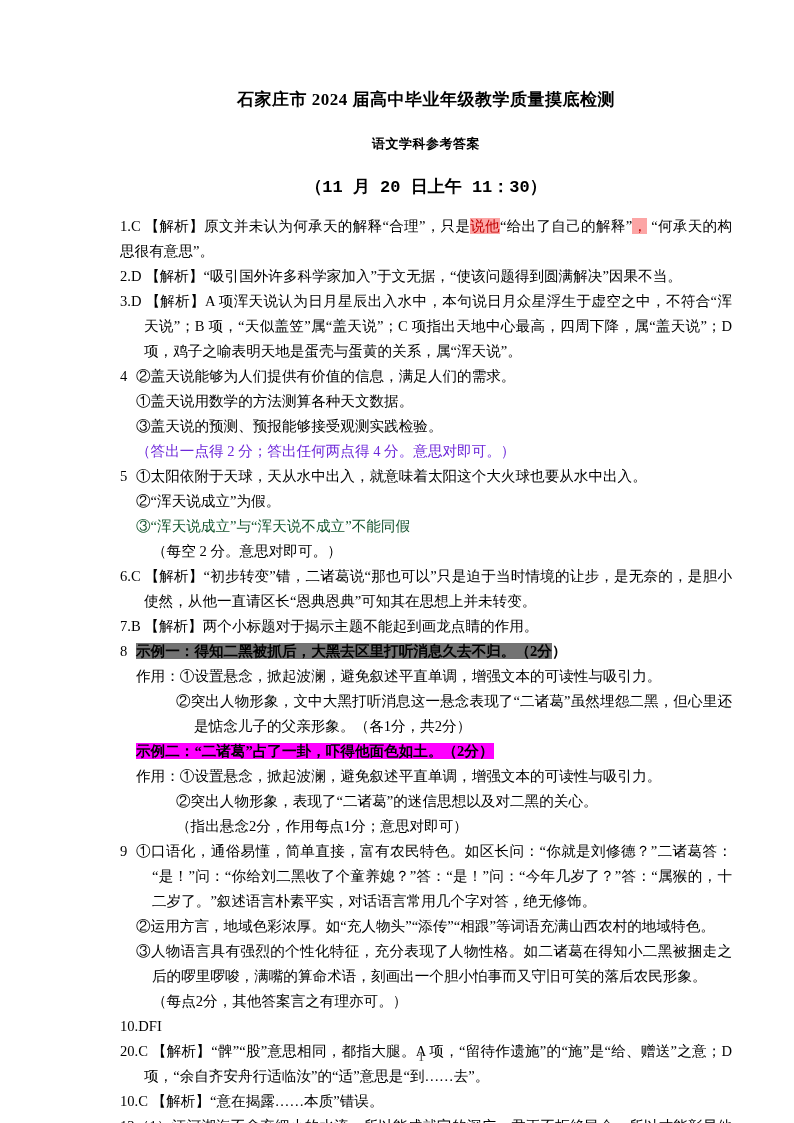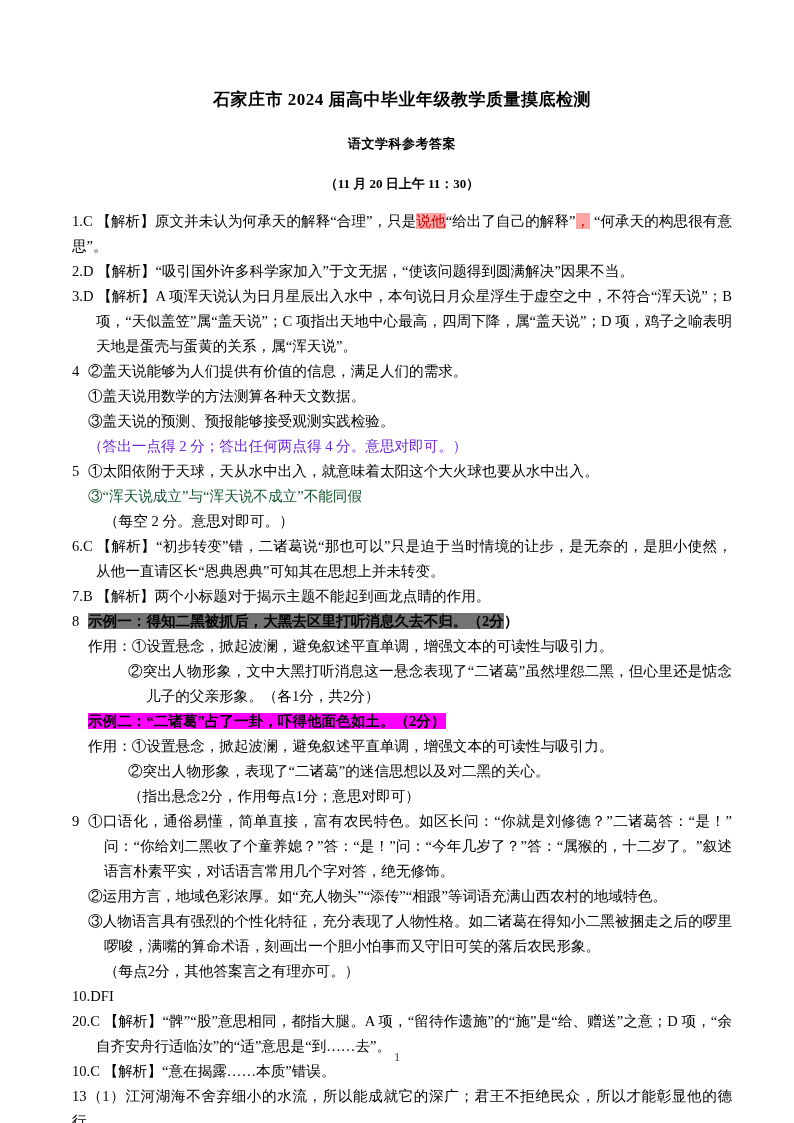--- a/index.html
+++ b/index.html
@@ -7,25 +7,26 @@
   body {
     width: 794px; height: 1123px;
     position: relative;
     font-family: "Liberation Serif", "DejaVu Serif", serif;
     color: #000;
     overflow: hidden;
   }
   .page {
     position: absolute; inset: 0;
     padding: 88px 62px 17px 72px;
+    margin-left: 48px;
   }
   .titles { text-align: center; font-weight: bold; }
   .title-main   { font-size: 17px;   margin-bottom: 24px; letter-spacing: .5px; }
   .title-sub    { font-size: 13px;   margin-bottom: 22px; letter-spacing: .5px; }
-  .title-time   { font-size: 13px; margin-bottom: 16px; }
+  .title-time   { font-size: 17px; margin-bottom: 16px; font-family: Liberation Mono, monospace; }
   .content { font-size: 14.6px; line-height: 25px; text-align: justify; }
   .item { margin: 0; }
   .hang24 { padding-left: 24px; text-indent: -24px; }
   .flexi { display: flex; }
   .qnum { flex: 0 0 16px; }
   .qbody { flex: 1 1 auto; }
   .hang16 { padding-left: 16px; text-indent: -16px; }
   .ml16 { margin-left: 16px; }
   .ml40 { margin-left: 40px; }
   .sub2 { margin-left: 40px; padding-left: 18px; text-indent: -18px; }
@@ -67,20 +68,21 @@
         <div>①盖天说用数学的方法测算各种天文数据。</div>
         <div>③盖天说的预测、预报能够接受观测实践检验。</div>
         <div class="score-red">（答出一点得 2 分；答出任何两点得 4 分。意思对即可。）</div>
       </div>
     </div>
 
     <div class="item flexi">
       <span class="qnum">5</span>
       <div class="qbody">
         <div>①太阳依附于天球，天从水中出入，就意味着太阳这个大火球也要从水中出入。</div>
+        <div>②“浑天说成立”为假。</div>
         <div class="blue-kai">③“浑天说成立”与“浑天说不成立”不能同假</div>
         <div class="ml16">（每空 2 分。意思对即可。）</div>
       </div>
     </div>
 
     <p class="item hang24">6.C 【解析】“初步转变”错，二诸葛说“那也可以”只是迫于当时情境的让步，是无奈的，是胆小使然，从他一直请区长“恩典恩典”可知其在思想上并未转变。</p>
 
     <p class="item">7.B 【解析】两个小标题对于揭示主题不能起到画龙点睛的作用。</p>
 
     <div class="item flexi">

